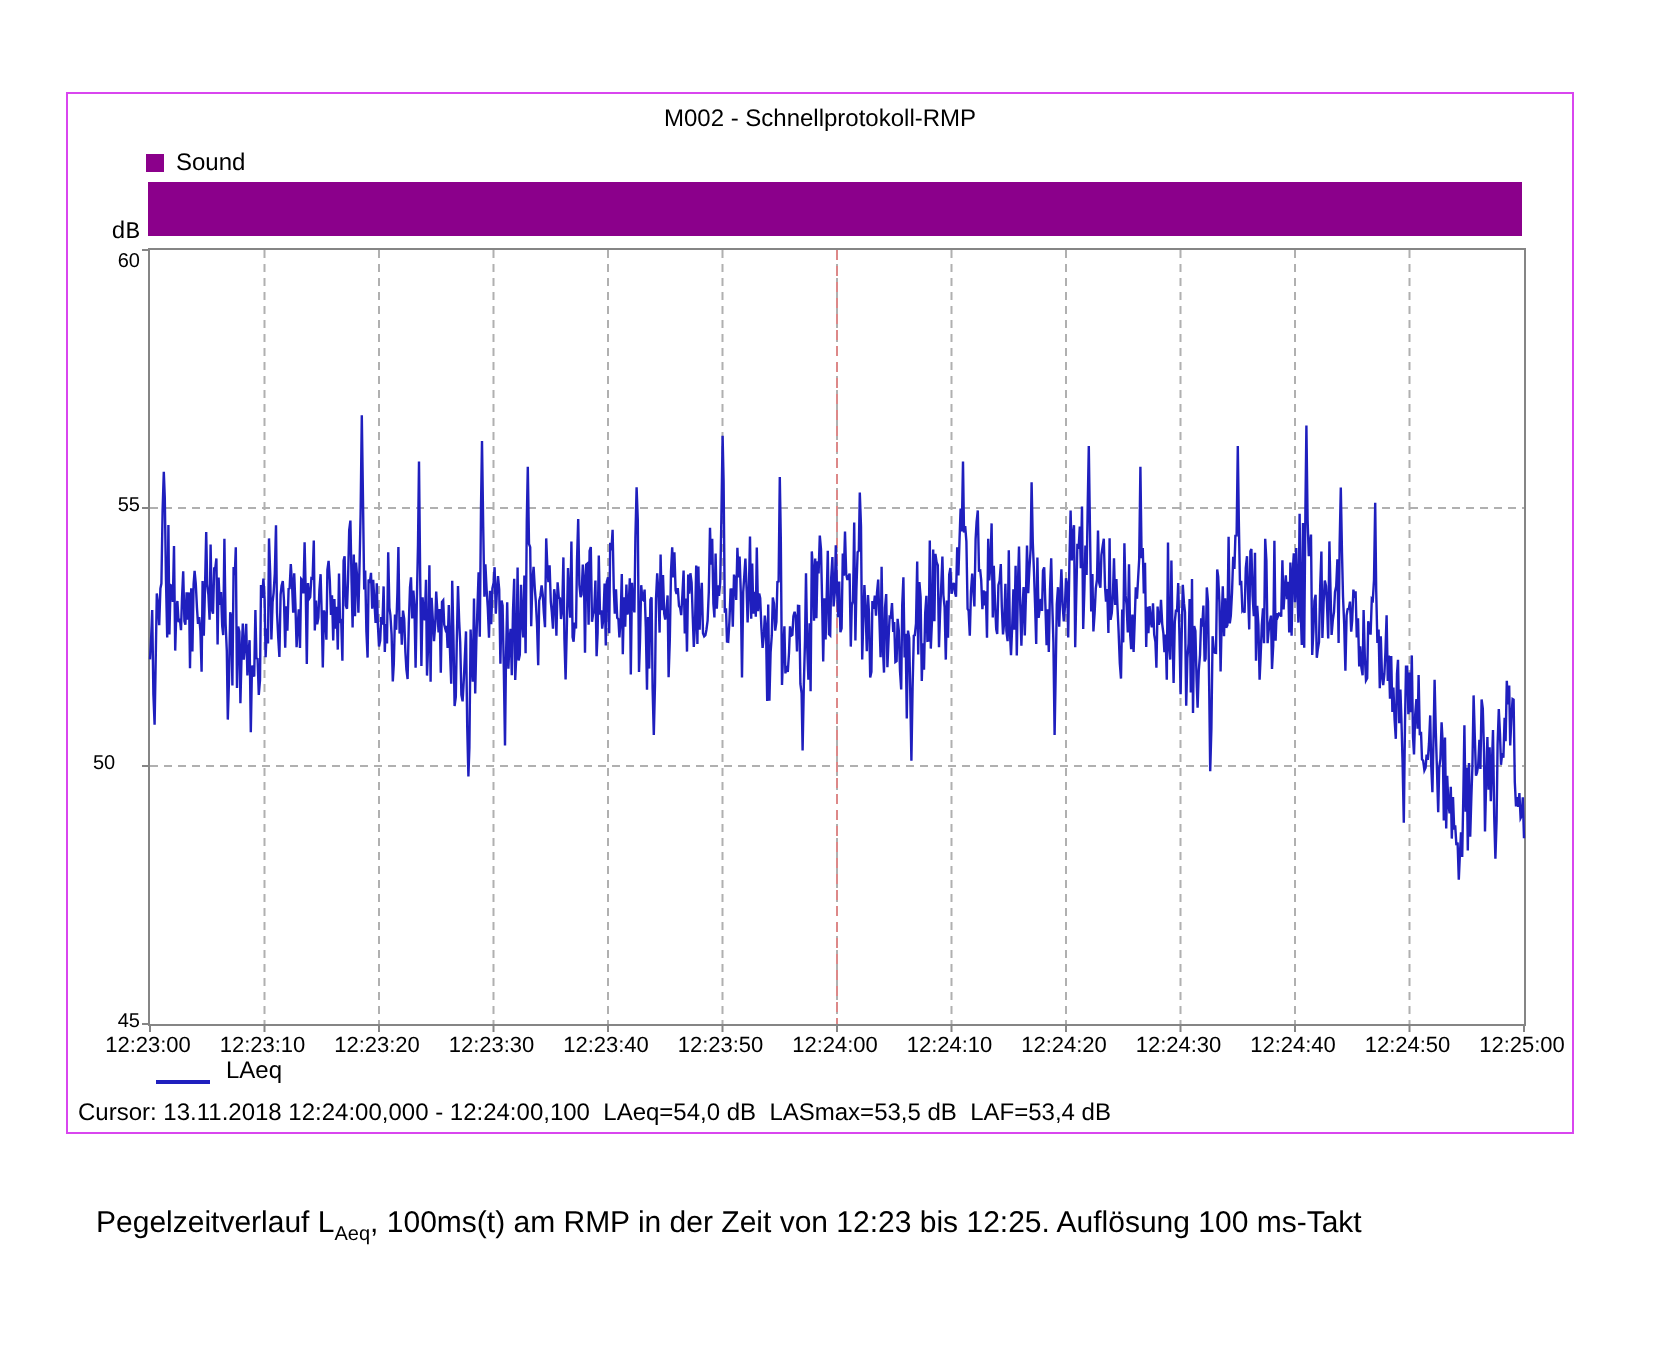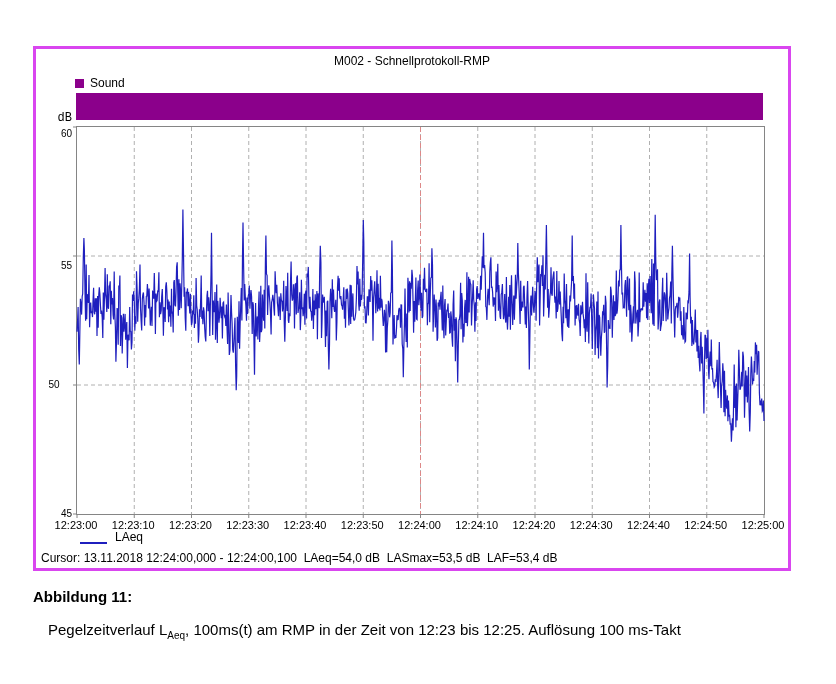--- a/index.html
+++ b/index.html
@@ -1,18 +1,18 @@
 <!DOCTYPE html>
 <html><head>
 <meta charset="utf-8">
 <style>
   html,body{margin:0;padding:0;background:#ffffff;}
   body{width:836px;height:684px;position:relative;font-family:"Liberation Sans",sans-serif;color:#000;overflow:hidden;}
 
-  .chart-panel{position:absolute;left:33px;top:46px;width:752px;height:519px;border:3px solid #d946ef;background:#fff;}
+  .chart-panel{position:absolute;left:33px;top:46px;width:752px;height:519px;border:1px solid #d946ef;background:#fff;}
   .chart-title{position:absolute;left:0;top:5px;width:100%;text-align:center;font-size:12px;}
 
   .sound-legend{position:absolute;left:39px;top:27px;display:flex;align-items:center;gap:6px;font-size:12px;}
   .sound-swatch{width:9px;height:9px;background:#8b008b;display:inline-block;}
 
   .sound-bar{position:absolute;left:40px;top:44px;width:687px;height:27px;background:#8b008b;}
 
   .db-unit{position:absolute;left:0px;top:62px;width:36px;text-align:right;font-size:12px;font-family:Liberation Mono, monospace;}
 
   .plot-area{position:absolute;left:40px;top:77px;width:687px;height:387px;border:1px solid #858585;background:#fff;}
@@ -78,21 +78,21 @@
         <line x1="-4" y1="129" x2="0" y2="129" stroke="#858585" stroke-width="1"></line>
         <line x1="-4" y1="258" x2="0" y2="258" stroke="#858585" stroke-width="1"></line>
         <line x1="-4" y1="387" x2="0" y2="387" stroke="#858585" stroke-width="1"></line>
         <line x1="343.5" y1="0" x2="343.5" y2="387" stroke="#dd8888" stroke-width="1" stroke-dasharray="5 3"></line>
         <polyline points="0.0,204.7 0.6,193.1 1.1,180.0 1.7,222.2 2.3,237.4 2.9,202.3 3.4,171.7 4.0,176.8 4.6,187.6 5.2,169.3 5.7,166.8 6.3,130.3 6.9,110.9 7.4,124.1 8.0,165.5 8.6,193.7 9.2,137.5 9.7,192.2 10.3,167.6 10.9,168.0 11.4,175.9 12.0,148.0 12.6,200.3 13.2,179.6 13.7,175.5 14.3,186.1 14.9,184.3 15.5,190.1 16.0,174.2 16.6,160.7 17.2,185.5 17.7,187.3 18.3,171.2 18.9,184.8 19.5,171.2 20.0,209.1 20.6,169.1 21.2,200.7 21.8,167.1 22.3,160.4 22.9,167.0 23.5,179.2 24.0,186.9 24.6,183.6 25.2,190.5 25.8,210.9 26.3,165.5 26.9,192.8 27.5,169.0 28.1,141.0 28.6,167.1 29.2,172.4 29.8,184.9 30.3,147.2 30.9,179.7 31.5,181.8 32.1,159.3 32.6,159.4 33.2,154.2 33.8,197.3 34.3,163.8 34.9,177.4 35.5,171.0 36.1,188.0 36.6,192.5 37.2,144.4 37.8,186.6 38.4,200.3 38.9,234.8 39.5,214.8 40.1,181.1 40.6,182.9 41.2,217.8 41.8,158.5 42.4,162.5 42.9,148.6 43.5,219.0 44.1,188.2 44.7,190.9 45.2,226.6 45.8,201.9 46.4,186.8 46.9,204.8 47.5,197.9 48.1,186.9 48.7,212.7 49.2,201.7 49.8,195.1 50.4,241.1 51.0,207.7 51.5,210.9 52.1,213.3 52.7,180.0 53.2,204.1 53.8,204.5 54.4,222.5 55.0,215.1 55.5,167.5 56.1,174.0 56.7,164.3 57.3,174.5 57.8,203.6 58.4,189.3 59.0,196.7 59.5,144.2 60.1,161.7 60.7,194.7 61.3,176.1 61.8,171.4 62.4,161.6 63.0,137.6 63.5,181.1 64.1,193.6 64.7,203.5 65.3,172.3 65.8,167.8 66.4,165.5 67.0,175.4 67.6,198.8 68.1,178.1 68.7,190.4 69.3,169.4 69.8,169.1 70.4,157.0 71.0,166.7 71.6,181.4 72.1,161.6 72.7,177.0 73.3,198.6 73.9,186.9 74.4,179.7 75.0,199.0 75.6,164.5 76.1,165.1 76.7,171.7 77.3,146.1 77.9,172.8 78.4,207.0 79.0,166.5 79.6,174.4 80.1,173.6 80.7,164.1 81.3,164.3 81.9,145.3 82.4,190.2 83.0,175.3 83.6,187.2 84.2,183.8 84.7,169.9 85.3,162.1 85.9,183.7 86.4,208.7 87.0,180.2 87.6,182.8 88.2,194.9 88.7,159.9 89.3,155.4 89.9,165.0 90.5,182.5 91.0,172.6 91.6,195.2 92.2,174.5 92.7,189.4 93.3,178.4 93.9,199.8 94.5,161.7 95.0,185.7 95.6,185.2 96.2,205.4 96.8,155.3 97.3,153.1 97.9,177.8 98.5,179.4 99.0,165.4 99.6,140.0 100.2,135.3 100.8,166.6 101.3,188.7 101.9,152.3 102.5,183.1 103.0,156.3 103.6,163.6 104.2,181.3 104.8,156.4 105.3,131.8 105.9,82.6 106.5,125.3 107.1,169.7 107.6,160.2 108.2,190.7 108.8,203.8 109.3,164.7 109.9,166.4 110.5,161.4 111.1,179.3 111.6,164.9 112.2,175.6 112.8,186.5 113.4,166.7 113.9,186.6 114.5,198.2 115.1,195.3 115.6,183.5 116.2,187.3 116.8,168.2 117.4,201.0 117.9,187.0 118.5,196.7 119.1,151.1 119.7,178.8 120.2,182.5 120.8,192.3 121.4,215.7 121.9,207.0 122.5,182.3 123.1,189.9 123.7,171.4 124.2,148.5 124.8,191.8 125.4,183.5 125.9,197.3 126.5,180.3 127.1,184.4 127.7,201.1 128.2,209.7 128.8,214.5 129.4,186.6 130.0,168.7 130.5,163.7 131.1,184.2 131.7,170.3 132.2,177.5 132.8,208.9 133.4,176.4 134.0,147.4 134.5,105.8 135.1,164.4 135.7,208.0 136.3,173.6 136.8,182.0 137.4,185.1 138.0,164.9 138.5,212.8 139.1,196.9 139.7,157.6 140.3,215.9 140.8,173.9 141.4,184.6 142.0,195.6 142.6,187.4 143.1,170.8 143.7,181.3 144.3,191.2 144.8,179.5 145.4,211.4 146.0,176.0 146.6,175.2 147.1,187.3 147.7,189.6 148.3,187.9 148.8,199.0 149.4,177.5 150.0,200.7 150.6,216.9 151.1,165.4 151.7,192.3 152.3,228.0 152.9,223.5 153.4,195.3 154.0,168.0 154.6,185.9 155.1,196.3 155.7,222.4 156.3,225.7 156.9,215.0 157.4,204.0 158.0,190.7 158.6,237.9 159.2,263.2 159.7,248.7 160.3,189.8 160.9,206.2 161.4,215.9 162.0,174.2 162.6,221.7 163.2,194.7 163.7,179.6 164.3,161.1 164.9,193.4 165.5,128.7 166.0,95.5 166.6,138.2 167.2,173.4 167.7,157.1 168.3,169.6 168.9,179.0 169.5,193.8 170.0,170.4 170.6,187.1 171.2,169.2 171.8,166.4 172.3,158.6 172.9,181.8 173.5,170.0 174.0,163.1 174.6,169.7 175.2,206.9 175.8,175.2 176.3,177.8 176.9,209.1 177.5,247.7 178.0,203.7 178.6,176.1 179.2,209.4 179.8,194.8 180.3,189.4 180.9,212.6 181.5,180.3 182.1,164.4 182.6,215.0 183.2,201.7 183.8,158.8 184.3,205.2 184.9,202.4 185.5,167.4 186.1,186.1 186.6,193.7 187.2,162.8 187.8,201.6 188.4,135.1 188.9,108.4 189.5,147.0 190.1,148.6 190.6,188.1 191.2,165.1 191.8,158.4 192.4,169.2 192.9,175.7 193.5,187.0 194.1,207.6 194.6,175.4 195.2,173.0 195.8,167.7 196.4,172.5 196.9,181.2 197.5,188.6 198.1,144.2 198.7,159.1 199.2,166.1 199.8,157.7 200.4,175.9 200.9,181.0 201.5,189.3 202.1,169.6 202.7,174.6 203.2,192.9 203.8,166.2 204.4,173.8 205.0,174.2 205.5,184.5 206.1,179.9 206.7,153.7 207.2,194.2 207.8,214.7 208.4,189.7 209.0,159.0 209.5,171.1 210.1,183.9 210.7,145.8 211.3,193.5 211.8,195.9 212.4,186.3 213.0,189.2 213.5,155.3 214.1,134.5 214.7,167.5 215.3,173.6 215.8,172.2 216.4,157.3 217.0,165.0 217.5,201.4 218.1,157.3 218.7,156.8 219.3,187.4 219.8,150.5 220.4,148.5 221.0,185.9 221.6,181.7 222.1,180.8 222.7,165.3 223.3,203.1 223.8,191.6 224.4,152.8 225.0,182.2 225.6,180.2 226.1,189.3 226.7,183.9 227.3,166.8 227.9,197.8 228.4,166.0 229.0,163.6 229.6,191.6 230.1,146.4 230.7,150.2 231.3,139.9 231.9,169.7 232.4,181.8 233.0,169.7 233.6,183.9 234.2,184.6 234.7,193.7 235.3,185.0 235.9,162.0 236.4,202.1 237.0,173.6 237.6,188.3 238.2,167.3 238.7,182.2 239.3,179.7 239.9,164.1 240.4,212.3 241.0,166.4 241.6,177.6 242.2,181.2 242.7,143.6 243.3,118.7 243.9,135.1 244.5,211.0 245.0,195.7 245.6,167.6 246.2,174.6 246.7,175.1 247.3,169.8 247.9,188.6 248.5,219.9 249.0,183.5 249.6,209.3 250.2,174.9 250.8,173.7 251.3,219.1 251.9,242.5 252.5,217.2 253.0,174.4 253.6,161.7 254.2,171.2 254.8,191.3 255.3,152.3 255.9,180.1 256.5,162.5 257.1,181.8 257.6,184.8 258.2,180.6 258.8,172.7 259.3,213.6 259.9,195.2 260.5,160.6 261.1,148.7 261.6,163.7 262.2,151.2 262.8,170.2 263.3,172.0 263.9,169.1 264.5,178.0 265.1,179.0 265.6,182.6 266.2,172.4 266.8,160.3 267.4,191.7 267.9,174.3 268.5,200.8 269.1,162.2 269.6,171.9 270.2,161.6 270.8,166.3 271.4,184.1 271.9,198.5 272.5,188.0 273.1,157.8 273.7,197.0 274.2,158.2 274.8,189.8 275.4,172.8 275.9,166.4 276.5,191.6 277.1,193.2 277.7,192.6 278.2,190.0 278.8,185.3 279.4,171.0 280.0,138.9 280.5,157.4 281.1,144.4 281.7,176.9 282.2,183.7 282.8,151.8 283.4,179.4 284.0,167.7 284.5,173.0 285.1,166.4 285.7,133.4 286.3,92.9 286.8,115.6 287.4,181.4 288.0,179.2 288.5,195.8 289.1,195.9 289.7,185.8 290.3,169.8 290.8,169.7 291.4,188.4 292.0,162.3 292.5,165.2 293.1,175.0 293.7,148.9 294.3,163.7 294.8,153.3 295.4,171.1 296.0,213.8 296.6,171.0 297.1,163.5 297.7,154.3 298.3,169.4 298.8,186.2 299.4,172.0 300.0,143.3 300.6,184.4 301.1,156.8 301.7,181.8 302.3,170.9 302.9,183.4 303.4,148.7 304.0,180.6 304.6,171.8 305.1,174.1 305.7,188.9 306.3,199.0 306.9,192.9 307.4,182.8 308.0,188.7 308.6,225.5 309.1,177.3 309.7,225.3 310.3,201.2 310.9,192.6 311.4,173.8 312.0,176.8 312.6,190.3 313.2,186.0 313.7,166.0 314.3,165.7 314.9,113.5 315.4,144.1 316.0,217.5 316.6,199.9 317.2,188.1 317.7,211.7 318.3,208.0 318.9,211.0 319.5,201.5 320.0,188.2 320.6,192.8 321.2,192.4 321.7,183.1 322.3,180.9 322.9,183.6 323.5,200.7 324.0,177.9 324.6,178.0 325.2,217.0 325.8,221.6 326.3,250.3 326.9,218.2 327.5,195.3 328.0,161.6 328.6,198.3 329.2,214.9 329.8,186.6 330.3,220.6 330.9,150.7 331.5,160.3 332.0,185.4 332.6,154.2 333.2,184.1 333.8,155.7 334.3,161.7 334.9,142.8 335.5,149.6 336.1,177.3 336.6,205.8 337.2,174.1 337.8,194.7 338.3,175.4 338.9,150.4 339.5,192.1 340.1,192.7 340.6,163.9 341.2,153.5 341.8,178.2 342.4,171.1 342.9,147.6 343.5,169.8 344.1,183.6 344.6,165.8 345.2,191.1 345.8,189.2 346.4,151.8 346.9,162.8 347.5,140.8 348.1,162.0 348.7,165.0 349.2,163.4 349.8,161.8 350.4,198.3 350.9,177.5 351.5,175.7 352.1,136.2 352.7,195.3 353.2,169.7 353.8,151.1 354.4,150.4 354.9,121.3 355.5,138.3 356.1,204.7 356.7,183.0 357.2,167.5 357.8,180.0 358.4,200.6 359.0,172.5 359.5,181.7 360.1,213.8 360.7,210.9 361.2,175.5 361.8,179.4 362.4,172.8 363.0,182.8 363.5,171.3 364.1,164.8 364.7,184.7 365.3,203.6 365.8,158.4 366.4,197.9 367.0,211.3 367.5,178.8 368.1,172.0 368.7,208.6 369.3,194.1 369.8,183.4 370.4,183.7 371.0,176.5 371.6,191.0 372.1,186.0 372.7,206.0 373.3,205.6 373.8,184.4 374.4,190.3 375.0,210.5 375.6,219.7 376.1,177.8 376.7,163.6 377.3,203.7 377.8,191.9 378.4,234.3 379.0,190.3 379.6,194.0 380.1,219.9 380.7,255.4 381.3,218.6 381.9,192.9 382.4,192.6 383.0,186.8 383.6,155.8 384.1,202.3 384.7,166.0 385.3,173.5 385.9,215.5 386.4,196.7 387.0,209.8 387.6,181.5 388.2,172.9 388.7,195.4 389.3,195.3 389.9,145.3 390.4,199.3 391.0,185.1 391.6,149.8 392.2,185.6 392.7,151.9 393.3,156.1 393.9,157.6 394.5,198.6 395.0,182.5 395.6,168.3 396.2,153.3 396.7,172.5 397.3,178.7 397.9,204.8 398.5,175.3 399.0,193.9 399.6,162.3 400.2,159.0 400.8,171.9 401.3,168.1 401.9,166.4 402.5,171.3 403.0,173.3 403.6,148.7 404.2,162.7 404.8,143.6 405.3,129.3 405.9,140.7 406.5,105.8 407.0,141.2 407.6,138.1 408.2,145.8 408.8,179.5 409.3,180.3 409.9,192.9 410.5,170.6 411.1,161.8 411.6,169.4 412.2,178.2 412.8,144.6 413.3,135.9 413.9,130.2 414.5,160.3 415.1,160.2 415.6,165.1 416.2,179.6 416.8,170.2 417.4,177.7 417.9,170.6 418.5,193.9 419.1,144.4 419.6,165.2 420.2,157.8 420.8,136.7 421.4,183.8 421.9,157.9 422.5,175.9 423.1,189.6 423.6,192.0 424.2,167.6 424.8,165.4 425.4,157.0 425.9,178.2 426.5,192.2 427.1,186.3 427.7,166.9 428.2,190.4 428.8,195.6 429.4,150.1 429.9,189.9 430.5,202.6 431.1,188.1 431.7,169.7 432.2,189.8 432.8,157.9 433.4,202.8 434.0,165.7 434.5,148.3 435.1,177.2 435.7,197.9 436.2,180.1 436.8,168.5 437.4,192.7 438.0,171.8 438.5,147.8 439.1,171.6 439.7,159.4 440.3,149.8 440.8,116.1 441.4,146.3 442.0,161.0 442.5,176.2 443.1,197.0 443.7,153.7 444.3,183.9 444.8,179.8 445.4,174.5 446.0,180.5 446.5,160.2 447.1,158.7 447.7,177.7 448.3,197.6 448.8,179.6 449.4,201.0 450.0,169.6 450.6,154.1 451.1,175.8 451.7,196.0 452.3,242.5 452.8,214.3 453.4,177.2 454.0,168.6 454.6,188.4 455.1,173.6 455.7,159.7 456.3,177.5 456.9,185.7 457.4,179.5 458.0,164.1 458.6,167.6 459.1,193.8 459.7,156.0 460.3,130.3 460.9,155.2 461.4,142.6 462.0,137.6 462.6,198.6 463.2,169.7 463.7,146.9 464.3,149.4 464.9,138.3 465.4,159.1 466.0,128.3 466.6,189.5 467.2,169.6 467.7,147.8 468.3,162.5 468.9,125.3 469.4,98.0 470.0,140.6 470.6,180.7 471.2,162.0 471.7,190.7 472.3,181.7 472.9,169.2 473.5,164.7 474.0,140.3 474.6,166.4 475.2,168.8 475.7,152.6 476.3,148.2 476.9,144.4 477.5,168.1 478.0,175.8 478.6,169.5 479.2,191.5 479.8,144.1 480.3,184.9 480.9,181.4 481.5,171.1 482.0,154.1 482.6,177.5 483.2,164.5 483.8,179.7 484.3,190.9 484.9,206.6 485.5,214.3 486.1,179.8 486.6,196.2 487.2,146.6 487.8,172.7 488.3,177.5 488.9,191.2 489.5,157.1 490.1,192.6 490.6,199.6 491.2,182.3 491.8,201.0 492.3,187.1 492.9,168.6 493.5,174.4 494.1,163.4 494.6,154.5 495.2,108.4 495.8,154.0 496.4,149.0 496.9,171.7 497.5,156.4 498.1,198.5 498.6,178.4 499.2,191.6 499.8,178.1 500.4,185.8 500.9,188.7 501.5,176.7 502.1,192.3 502.7,195.9 503.2,208.9 503.8,178.3 504.4,187.4 504.9,185.6 505.5,174.9 506.1,186.9 506.7,191.8 507.2,201.1 507.8,192.3 508.4,214.9 509.0,146.2 509.5,197.3 510.1,204.8 510.7,155.3 511.2,188.8 511.8,216.5 512.4,185.9 513.0,179.8 513.5,181.0 514.1,166.5 514.7,191.9 515.3,222.1 515.8,195.3 516.4,167.4 517.0,176.6 517.5,181.2 518.1,227.9 518.7,203.9 519.3,196.8 519.8,174.5 520.4,221.3 521.0,164.5 521.5,231.5 522.1,188.0 522.7,190.5 523.3,215.2 523.8,228.8 524.4,210.1 525.0,202.5 525.6,184.2 526.1,188.3 526.7,177.8 527.3,205.7 527.8,204.4 528.4,168.7 529.0,175.8 529.6,219.4 530.1,260.6 530.7,239.1 531.3,193.1 531.9,200.0 532.4,201.3 533.0,201.4 533.6,159.7 534.1,163.3 534.7,176.0 535.3,210.7 535.9,182.8 536.4,168.2 537.0,193.1 537.6,174.2 538.1,188.9 538.7,187.6 539.3,143.4 539.9,186.7 540.4,182.9 541.0,171.5 541.6,153.4 542.2,159.5 542.7,142.9 543.3,142.8 543.9,98.0 544.4,134.6 545.0,167.6 545.6,165.4 546.2,180.4 546.7,179.8 547.3,181.4 547.9,158.9 548.5,153.1 549.0,170.8 549.6,189.7 550.2,150.6 550.7,149.5 551.3,172.9 551.9,183.1 552.5,151.4 553.0,205.4 553.6,177.9 554.2,187.4 554.8,214.8 555.3,203.6 555.9,187.7 556.5,179.2 557.0,196.6 557.6,144.4 558.2,155.4 558.8,196.6 559.3,190.7 559.9,186.1 560.5,182.8 561.0,209.5 561.6,198.0 562.2,145.4 562.8,195.3 563.3,181.7 563.9,183.4 564.5,181.8 565.1,182.0 565.6,183.3 566.2,155.2 566.8,179.7 567.3,171.0 567.9,162.7 568.5,174.6 569.1,165.9 569.6,191.2 570.2,156.3 570.8,192.9 571.4,160.4 571.9,151.7 572.5,176.1 573.1,149.0 573.6,168.6 574.2,186.3 574.8,131.9 575.4,181.9 575.9,197.5 576.5,136.5 577.1,198.9 577.7,130.6 578.2,87.7 578.8,135.0 579.4,153.1 579.9,147.2 580.5,142.3 581.1,202.5 581.7,190.5 582.2,175.4 582.8,172.4 583.4,203.9 583.9,199.8 584.5,196.1 585.1,168.2 585.7,150.8 586.2,194.0 586.8,176.1 587.4,165.3 588.0,168.0 588.5,177.2 589.1,194.2 589.7,145.7 590.2,167.8 590.8,192.5 591.4,185.2 592.0,181.0 592.5,171.0 593.1,168.1 593.7,154.6 594.3,196.5 594.8,147.9 595.4,118.7 596.0,151.5 596.5,173.1 597.1,187.3 597.7,210.4 598.3,182.7 598.8,179.6 599.4,179.5 600.0,175.8 600.6,190.8 601.1,185.3 601.7,169.8 602.3,173.9 602.8,170.6 603.4,193.7 604.0,184.2 604.6,208.2 605.1,198.1 605.7,208.8 606.3,212.6 606.8,180.0 607.4,202.8 608.0,215.2 608.6,214.1 609.1,185.6 609.7,188.6 610.3,192.3 610.9,174.5 611.4,175.1 612.0,164.9 612.6,126.4 613.1,170.3 613.7,196.5 614.3,189.8 614.9,219.1 615.4,193.1 616.0,213.0 616.6,217.5 617.2,212.0 617.7,201.2 618.3,182.6 618.9,215.5 619.4,202.8 620.0,224.4 620.6,203.0 621.2,231.0 621.7,218.8 622.3,234.9 622.9,244.4 623.5,211.8 624.0,204.9 624.6,236.6 625.2,219.8 625.7,234.6 626.3,256.5 626.9,286.4 627.5,236.5 628.0,208.3 628.6,208.3 629.2,232.1 629.8,211.3 630.3,231.1 630.9,202.7 631.5,243.5 632.0,252.2 632.6,232.3 633.2,224.5 633.8,239.3 634.3,212.5 634.9,242.6 635.5,240.9 636.0,254.7 636.6,255.4 637.2,260.2 637.8,258.9 638.3,252.3 638.9,254.9 639.5,246.6 640.1,232.7 640.6,257.4 641.2,271.1 641.8,242.1 642.3,214.9 642.9,240.7 643.5,260.4 644.1,281.1 644.6,259.0 645.2,254.4 645.8,236.2 646.4,247.6 646.9,285.3 647.5,243.7 648.1,289.3 648.6,262.9 649.2,277.0 649.8,281.7 650.4,268.4 650.9,294.3 651.5,273.5 652.1,289.7 652.6,287.7 653.2,297.6 653.8,296.3 654.4,314.8 654.9,303.2 655.5,291.2 656.1,303.5 656.7,270.4 657.2,237.6 657.8,280.9 658.4,258.7 658.9,300.2 659.5,256.5 660.1,293.4 660.7,272.9 661.2,258.4 661.8,222.7 662.4,243.1 663.0,262.8 663.5,261.4 664.1,257.6 664.7,244.9 665.2,259.5 665.8,224.7 666.4,229.3 667.0,250.8 667.5,290.7 668.1,265.4 668.7,243.5 669.3,269.8 669.8,248.6 670.4,275.6 671.0,255.9 671.5,240.0 672.1,283.2 672.7,304.4 673.3,285.1 673.8,247.3 674.4,229.5 675.0,242.0 675.5,257.4 676.1,251.6 676.7,253.9 677.3,233.9 677.8,245.6 678.4,215.4 679.0,227.2 679.6,217.7 680.1,247.7 680.7,234.0 681.3,224.5 681.8,224.8 682.4,266.0 683.0,278.2 683.6,273.6 684.1,278.4 684.7,271.5 685.3,284.1 685.9,282.9 686.4,273.6 687.0,294.1" fill="none" stroke="#1f1fbe" stroke-width="1.2"></polyline>
       </svg>
   </div>
 
   <div id="y-labels">
       <span class="y-tick-label" style="top: 84px;">60</span>
-      <span class="y-tick-label" style="top: 216px;">55</span>
+      <span class="y-tick-label" style="top: 206px;">55</span>
       <span class="y-tick-label" style="top: 335px; text-align: center;">50</span>
       <span class="y-tick-label" style="top: 464px;">45</span>
     </div>
   <div id="x-labels">
       <span class="x-tick-label" style="left: 40px;">12:23:00</span>
       <span class="x-tick-label" style="left: 97.25px;">12:23:10</span>
       <span class="x-tick-label" style="left: 154.5px;">12:23:20</span>
       <span class="x-tick-label" style="left: 211.75px;">12:23:30</span>
       <span class="x-tick-label" style="left: 269px;">12:23:40</span>
       <span class="x-tick-label" style="left: 326.25px;">12:23:50</span>
@@ -107,15 +107,14 @@
 
   <div class="series-legend">
     <span class="series-line"></span>
     <span>LAeq</span>
   </div>
 
   <div class="status-line">Cursor: 13.11.2018 12:24:00,000 - 12:24:00,100  LAeq=54,0 dB  LASmax=53,5 dB  LAF=53,4 dB</div>
 </div>
 
 <div class="caption">
-  <p class="caption-heading">Abbildung 11:</p>
   <p class="caption-body"><span>Pegelzeitverlauf L</span><sub>Aeq</sub><span>, 100ms(t) am RMP in der Zeit von 12:23 bis 12:25. Auflösung 100 ms-Takt</span></p>
 </div>
 
 </body></html>

